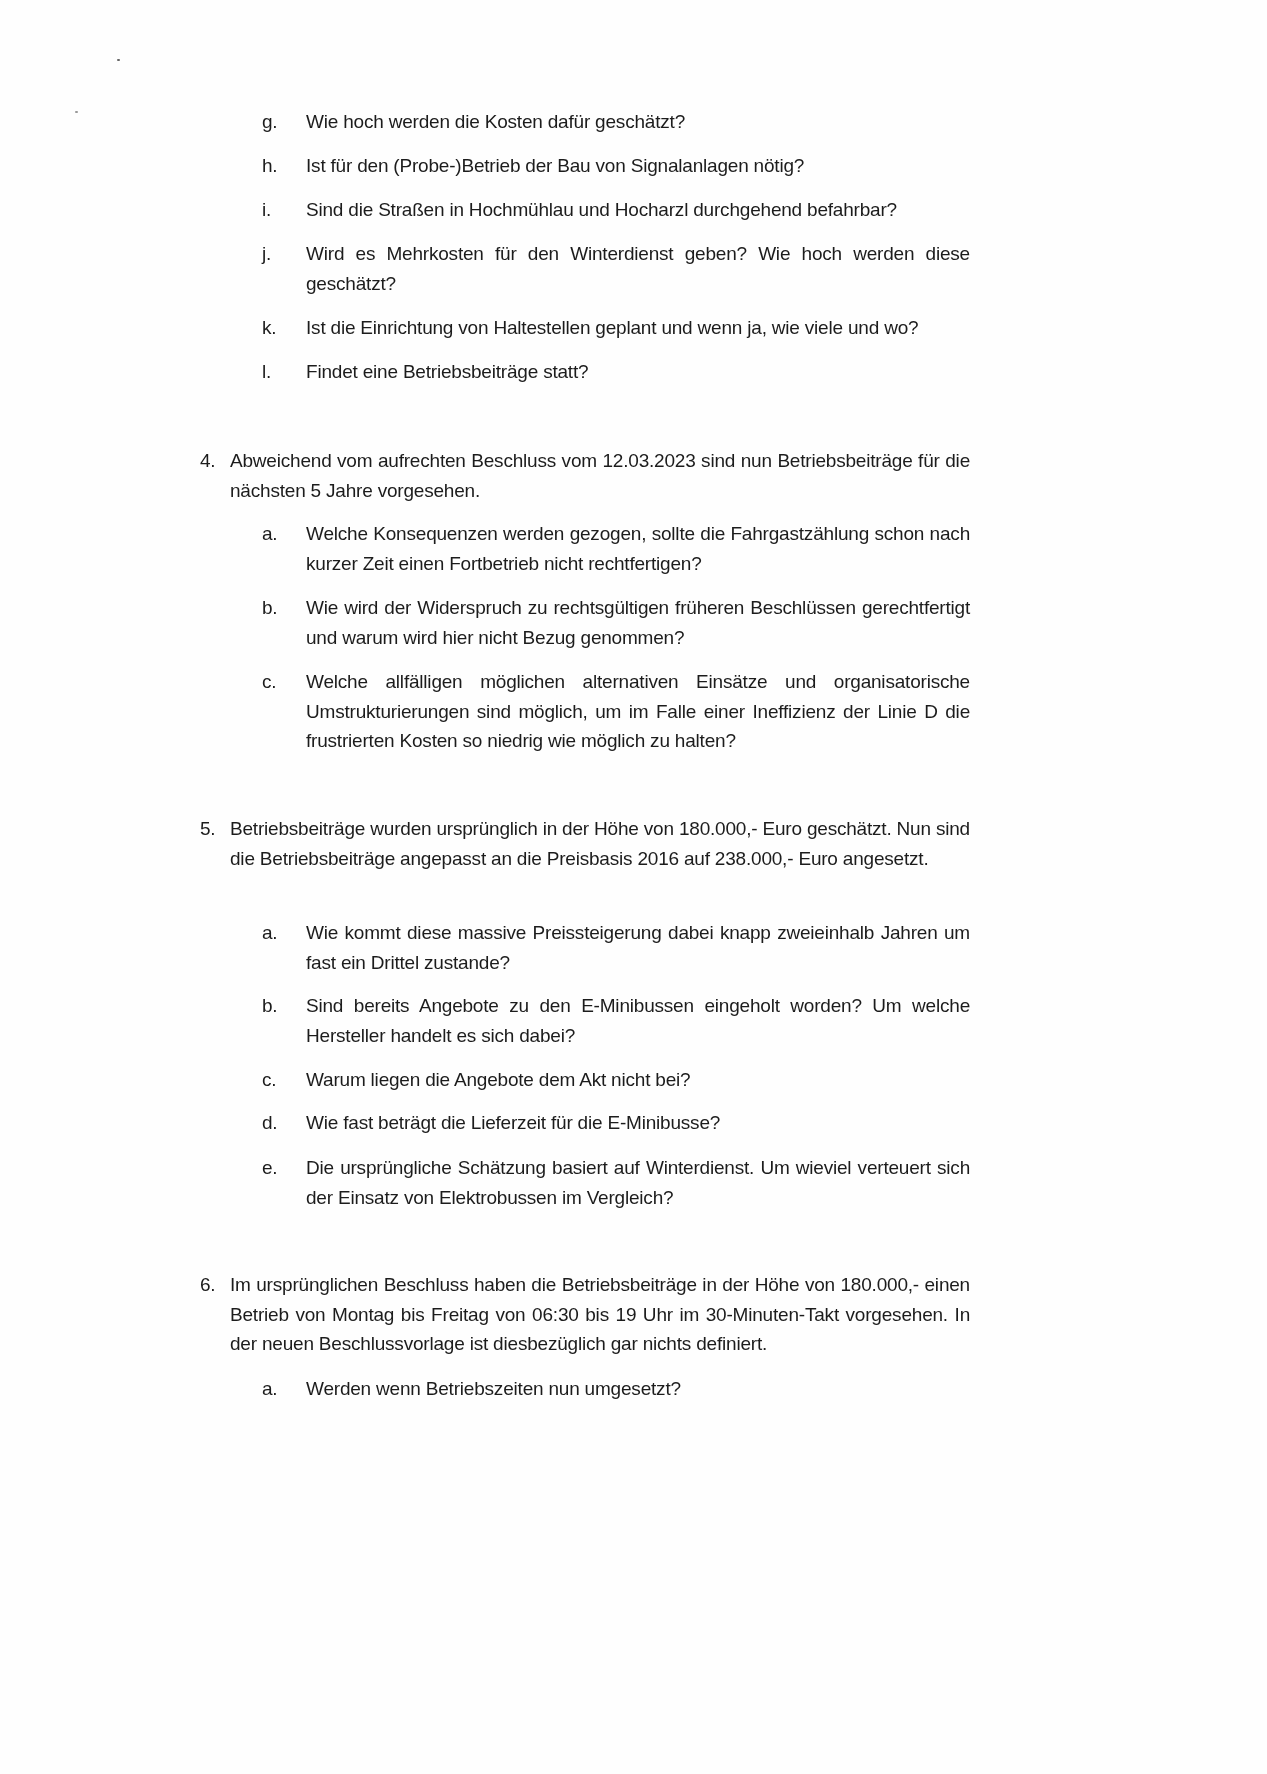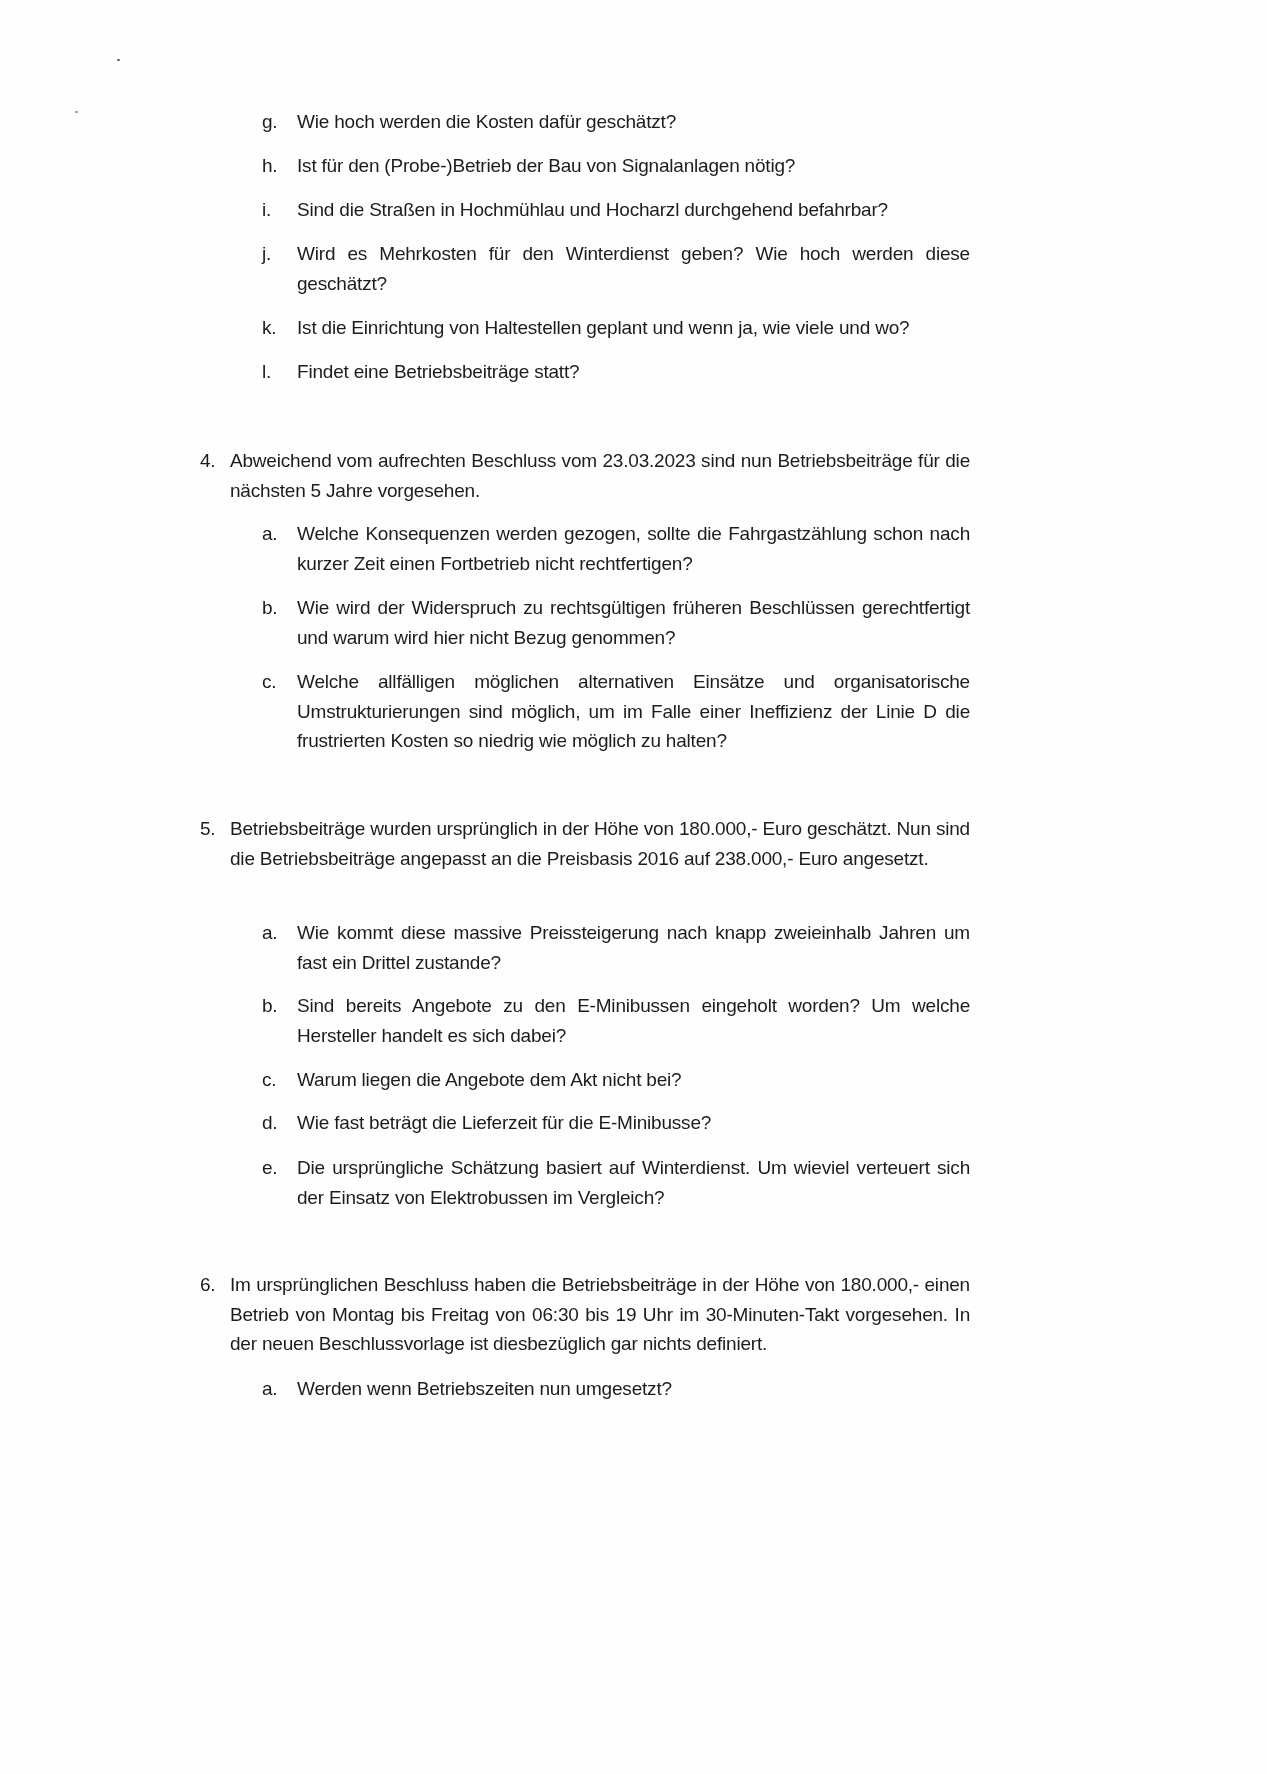--- a/index.html
+++ b/index.html
@@ -6,21 +6,21 @@
   body { width: 1267px; height: 1774px; position: relative; overflow: hidden;
          font-family: "Liberation Sans", sans-serif; color: #1c1c1c; }
   .page { position: absolute; left: 0; top: 0; width: 1267px; height: 1774px; background: #fefefe; }
   .speck { position: absolute; background: #666; border-radius: 1px; }
   .item { position: absolute; font-size: 19px; line-height: 29.5px; letter-spacing: -0.2px; }
   .item .lbl { position: absolute; left: 0; top: 0; }
   .item .txt { display: block; text-align: justify; }
   .main { left: 200px; width: 770px; }
   .main .txt { margin-left: 30px; }
   .sub { left: 262px; width: 708px; }
-  .sub .txt { margin-left: 35px; }
+  .sub .txt { margin-left: 44px; }
 </style>
 </head>
 <body>
 
 <div class="page">
   <div class="speck" style="left:117px;top:59px;width:3px;height:2px;"></div>
   <div class="speck" style="left:75px;top:111px;width:3px;height:2px;background:#999;"></div>
 
   <div class="item sub" style="top:107px">
     <span class="lbl">g.</span>
@@ -42,42 +42,42 @@
     <span class="lbl">k.</span>
     <span class="txt">Ist die Einrichtung von Haltestellen geplant und wenn ja, wie viele und wo?</span>
   </div>
   <div class="item sub" style="top:357px">
     <span class="lbl">l.</span>
     <span class="txt">Findet eine Betriebsbeiträge statt?</span>
   </div>
 
   <div class="item main" style="top:446px">
     <span class="lbl">4.</span>
-    <span class="txt">Abweichend vom aufrechten Beschluss vom 23.03.2023 sind nun Betriebsbeiträge für die nächsten 5 Jahre vorgesehen.</span>
+    <span class="txt">Abweichend vom aufrechten Beschluss vom 12.03.2023 sind nun Betriebsbeiträge für die nächsten 5 Jahre vorgesehen.</span>
   </div>
   <div class="item sub" style="top:519px">
     <span class="lbl">a.</span>
     <span class="txt">Welche Konsequenzen werden gezogen, sollte die Fahrgastzählung schon nach kurzer Zeit einen Fortbetrieb nicht rechtfertigen?</span>
   </div>
   <div class="item sub" style="top:593px">
     <span class="lbl">b.</span>
     <span class="txt">Wie wird der Widerspruch zu rechtsgültigen früheren Beschlüssen gerechtfertigt und warum wird hier nicht Bezug genommen?</span>
   </div>
   <div class="item sub" style="top:667px">
     <span class="lbl">c.</span>
     <span class="txt">Welche allfälligen möglichen alternativen Einsätze und organisatorische Umstrukturierungen sind möglich, um im Falle einer Ineffizienz der Linie D die frustrierten Kosten so niedrig wie möglich zu halten?</span>
   </div>
 
   <div class="item main" style="top:814px">
     <span class="lbl">5.</span>
     <span class="txt">Betriebsbeiträge wurden ursprünglich in der Höhe von 180.000,- Euro geschätzt. Nun sind die Betriebsbeiträge angepasst an die Preisbasis 2016 auf 238.000,- Euro angesetzt.</span>
   </div>
   <div class="item sub" style="top:918px">
     <span class="lbl">a.</span>
-    <span class="txt">Wie kommt diese massive Preissteigerung nach knapp zweieinhalb Jahren um fast ein Drittel zustande?</span>
+    <span class="txt">Wie kommt diese massive Preissteigerung dabei knapp zweieinhalb Jahren um fast ein Drittel zustande?</span>
   </div>
   <div class="item sub" style="top:991px">
     <span class="lbl">b.</span>
     <span class="txt">Sind bereits Angebote zu den E-Minibussen eingeholt worden? Um welche Hersteller handelt es sich dabei?</span>
   </div>
   <div class="item sub" style="top:1065px">
     <span class="lbl">c.</span>
     <span class="txt">Warum liegen die Angebote dem Akt nicht bei?</span>
   </div>
   <div class="item sub" style="top:1108px">

